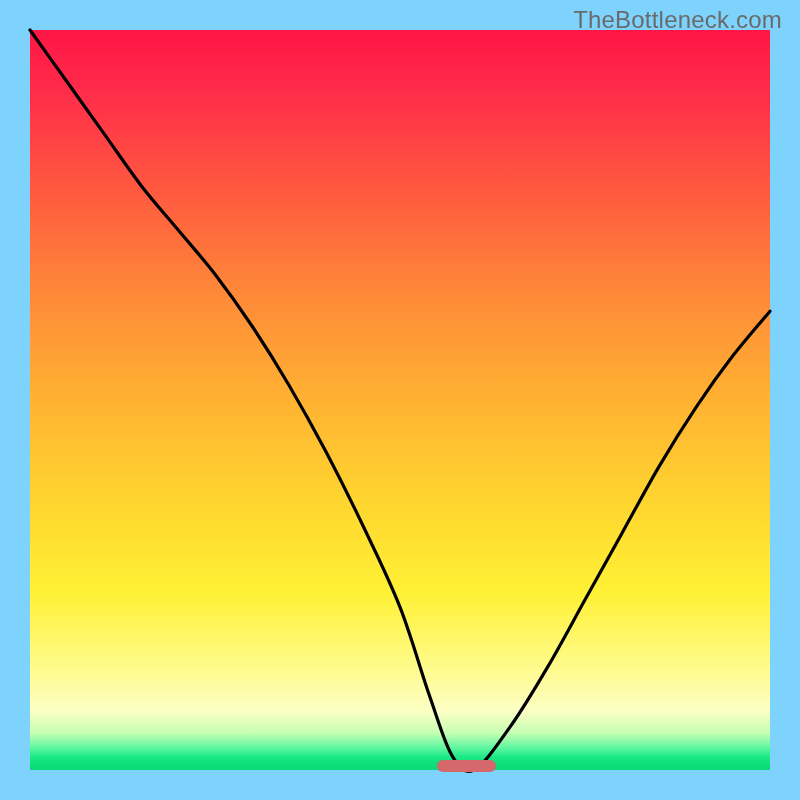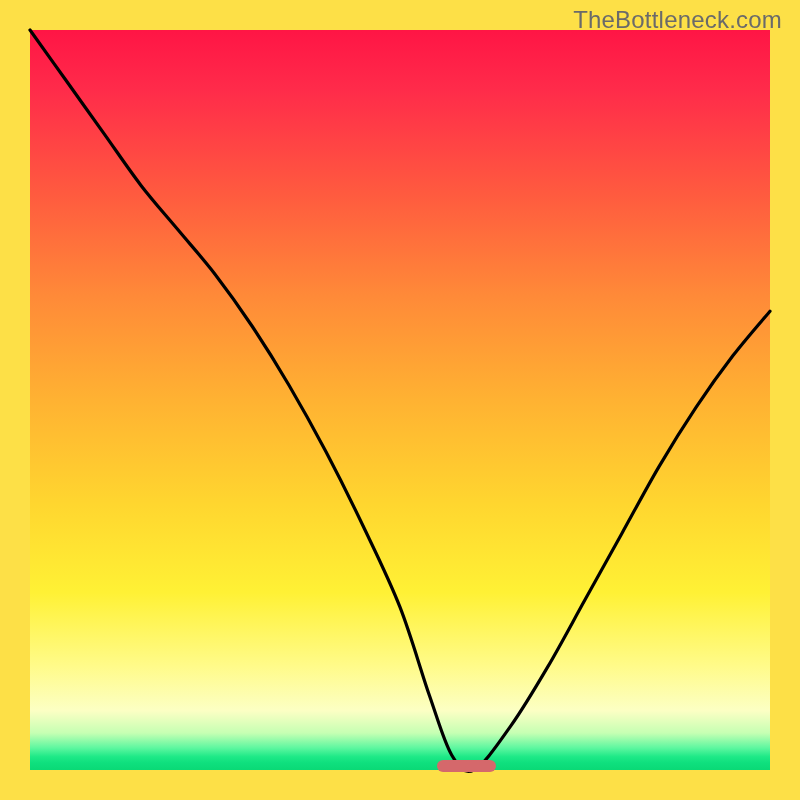--- a/index.html
+++ b/index.html
@@ -8,21 +8,21 @@
     width: 800px;
     height: 800px;
     background: #000;
     overflow: hidden;
     font-family: Arial, Helvetica, sans-serif;
   }
   .frame {
     position: relative;
     width: 800px;
     height: 800px;
-    background: #fde047;
+    background: #7dd3fc;
   }
   .watermark {
     position: absolute;
     top: 6px;
     right: 18px;
     color: #6a6a6a;
     font-size: 24px;
     font-weight: 500;
     letter-spacing: 0.2px;
     z-index: 10;

